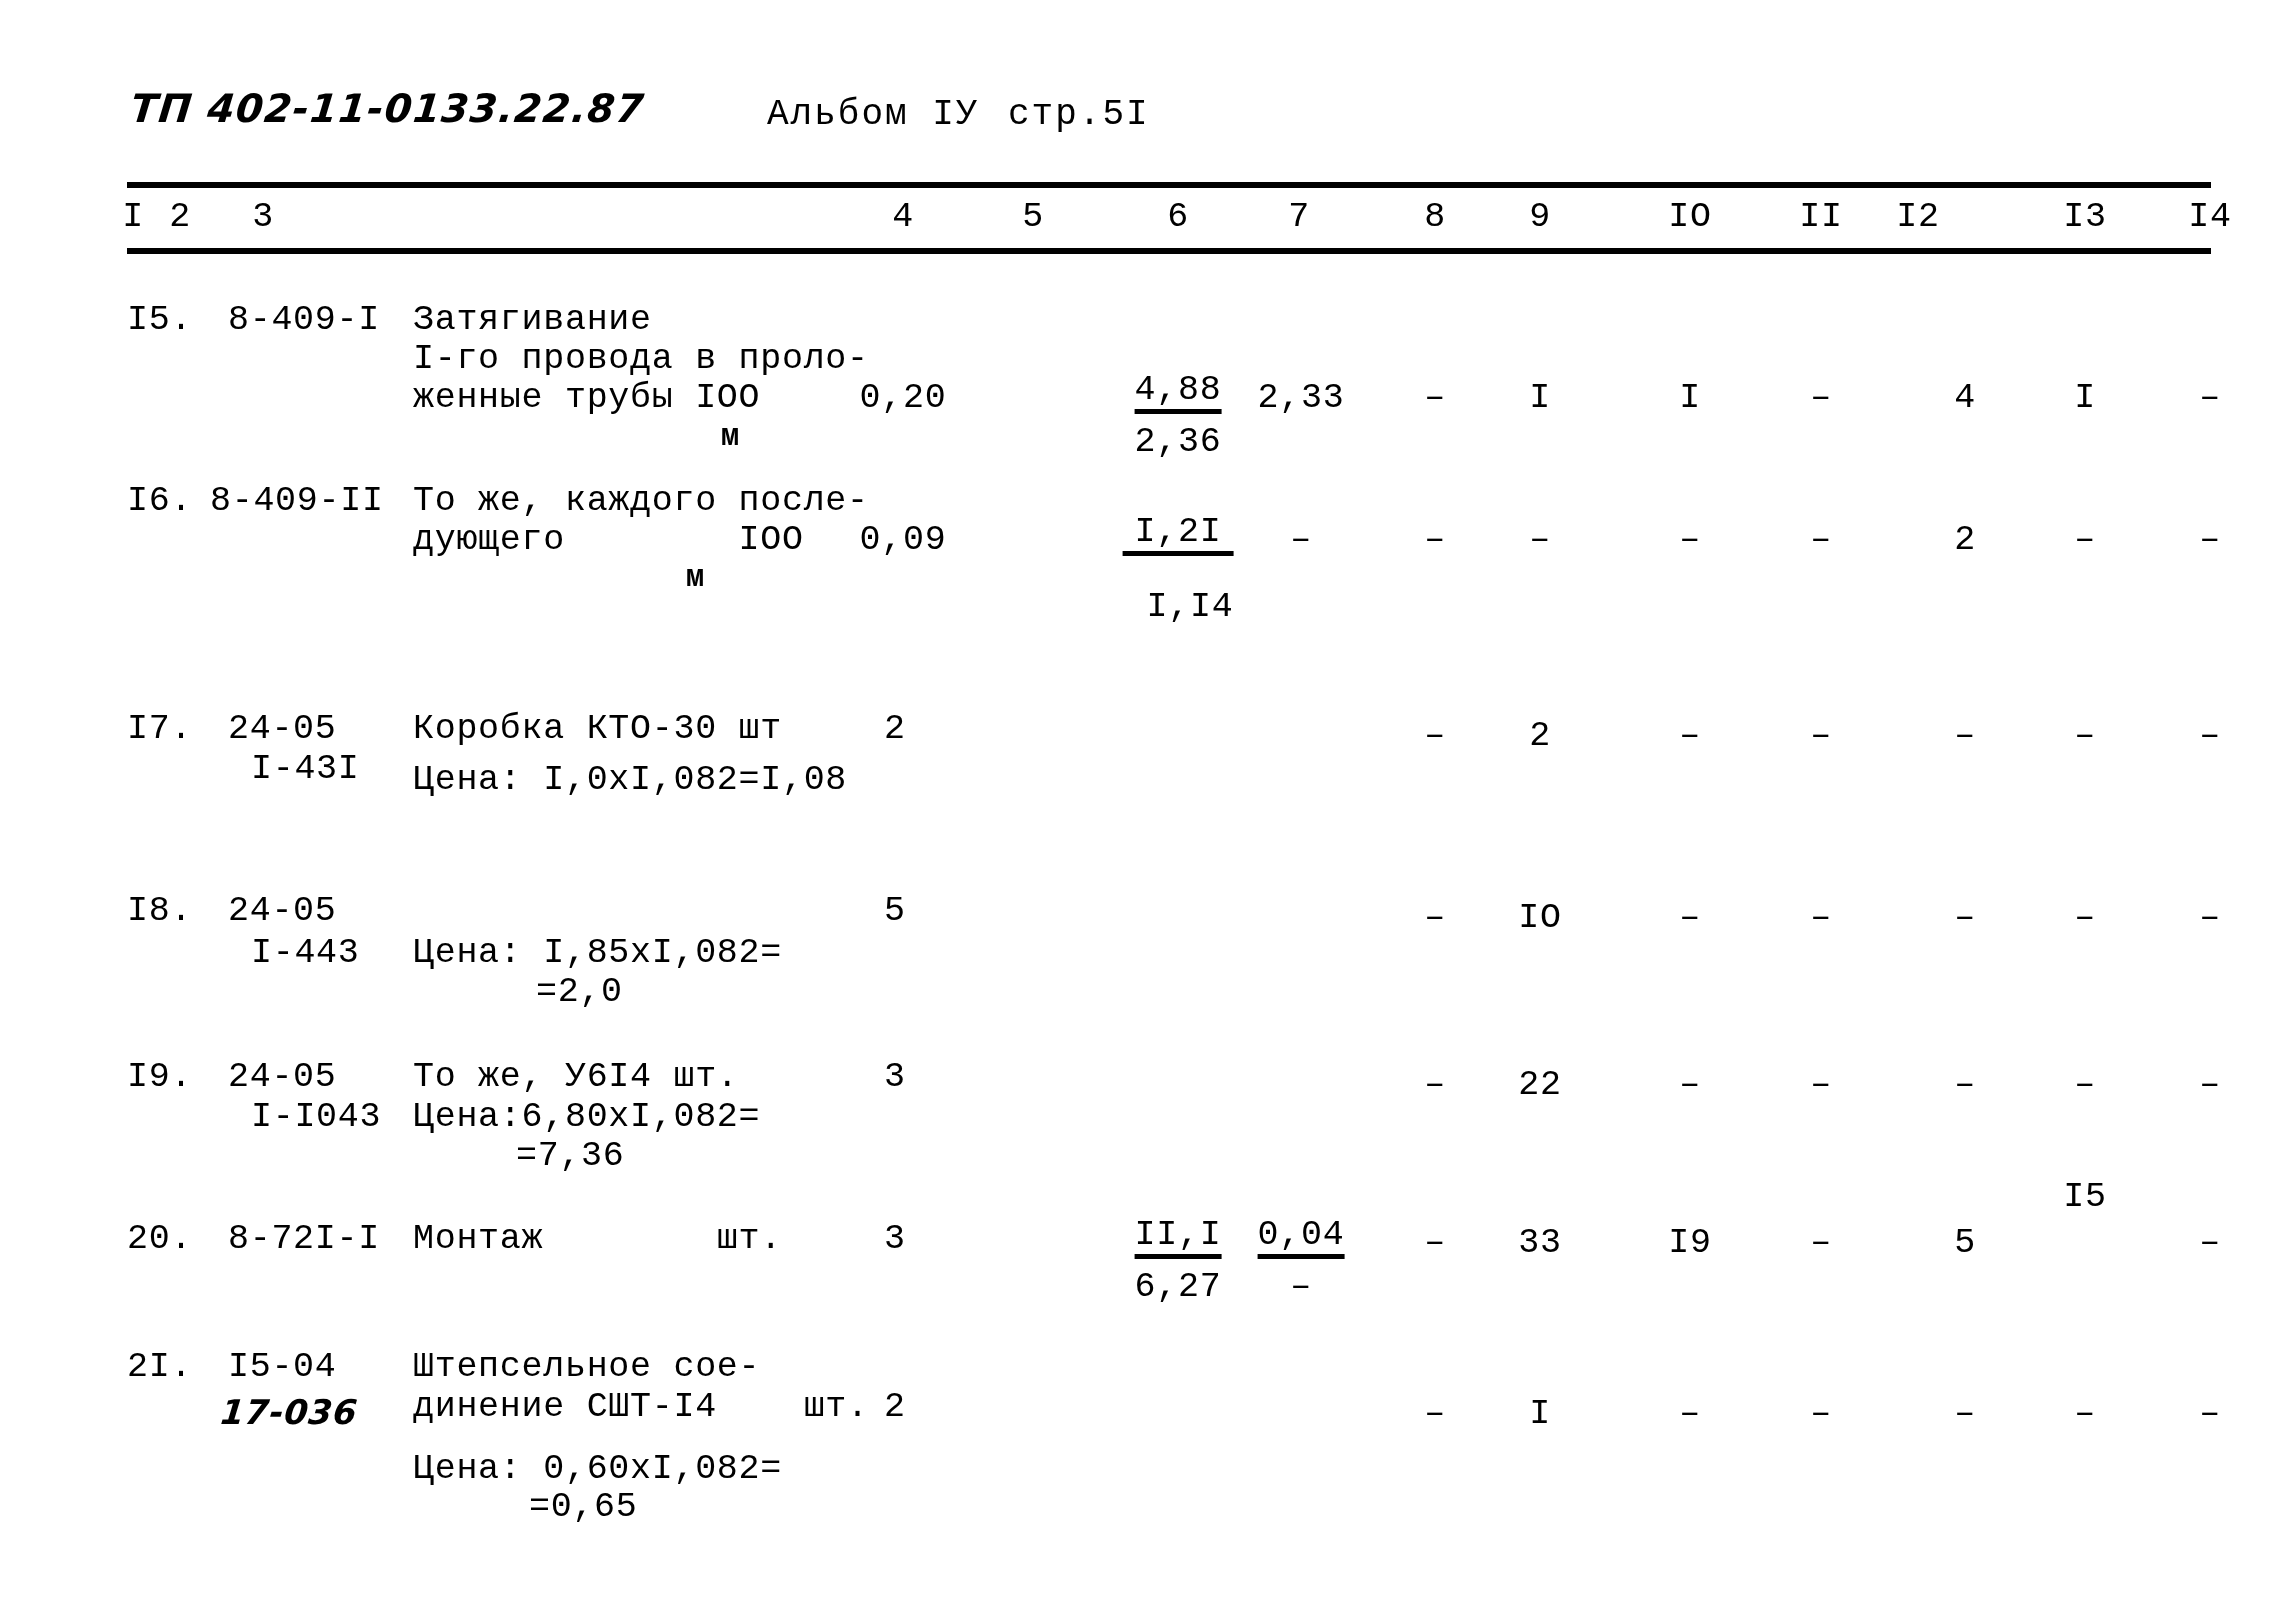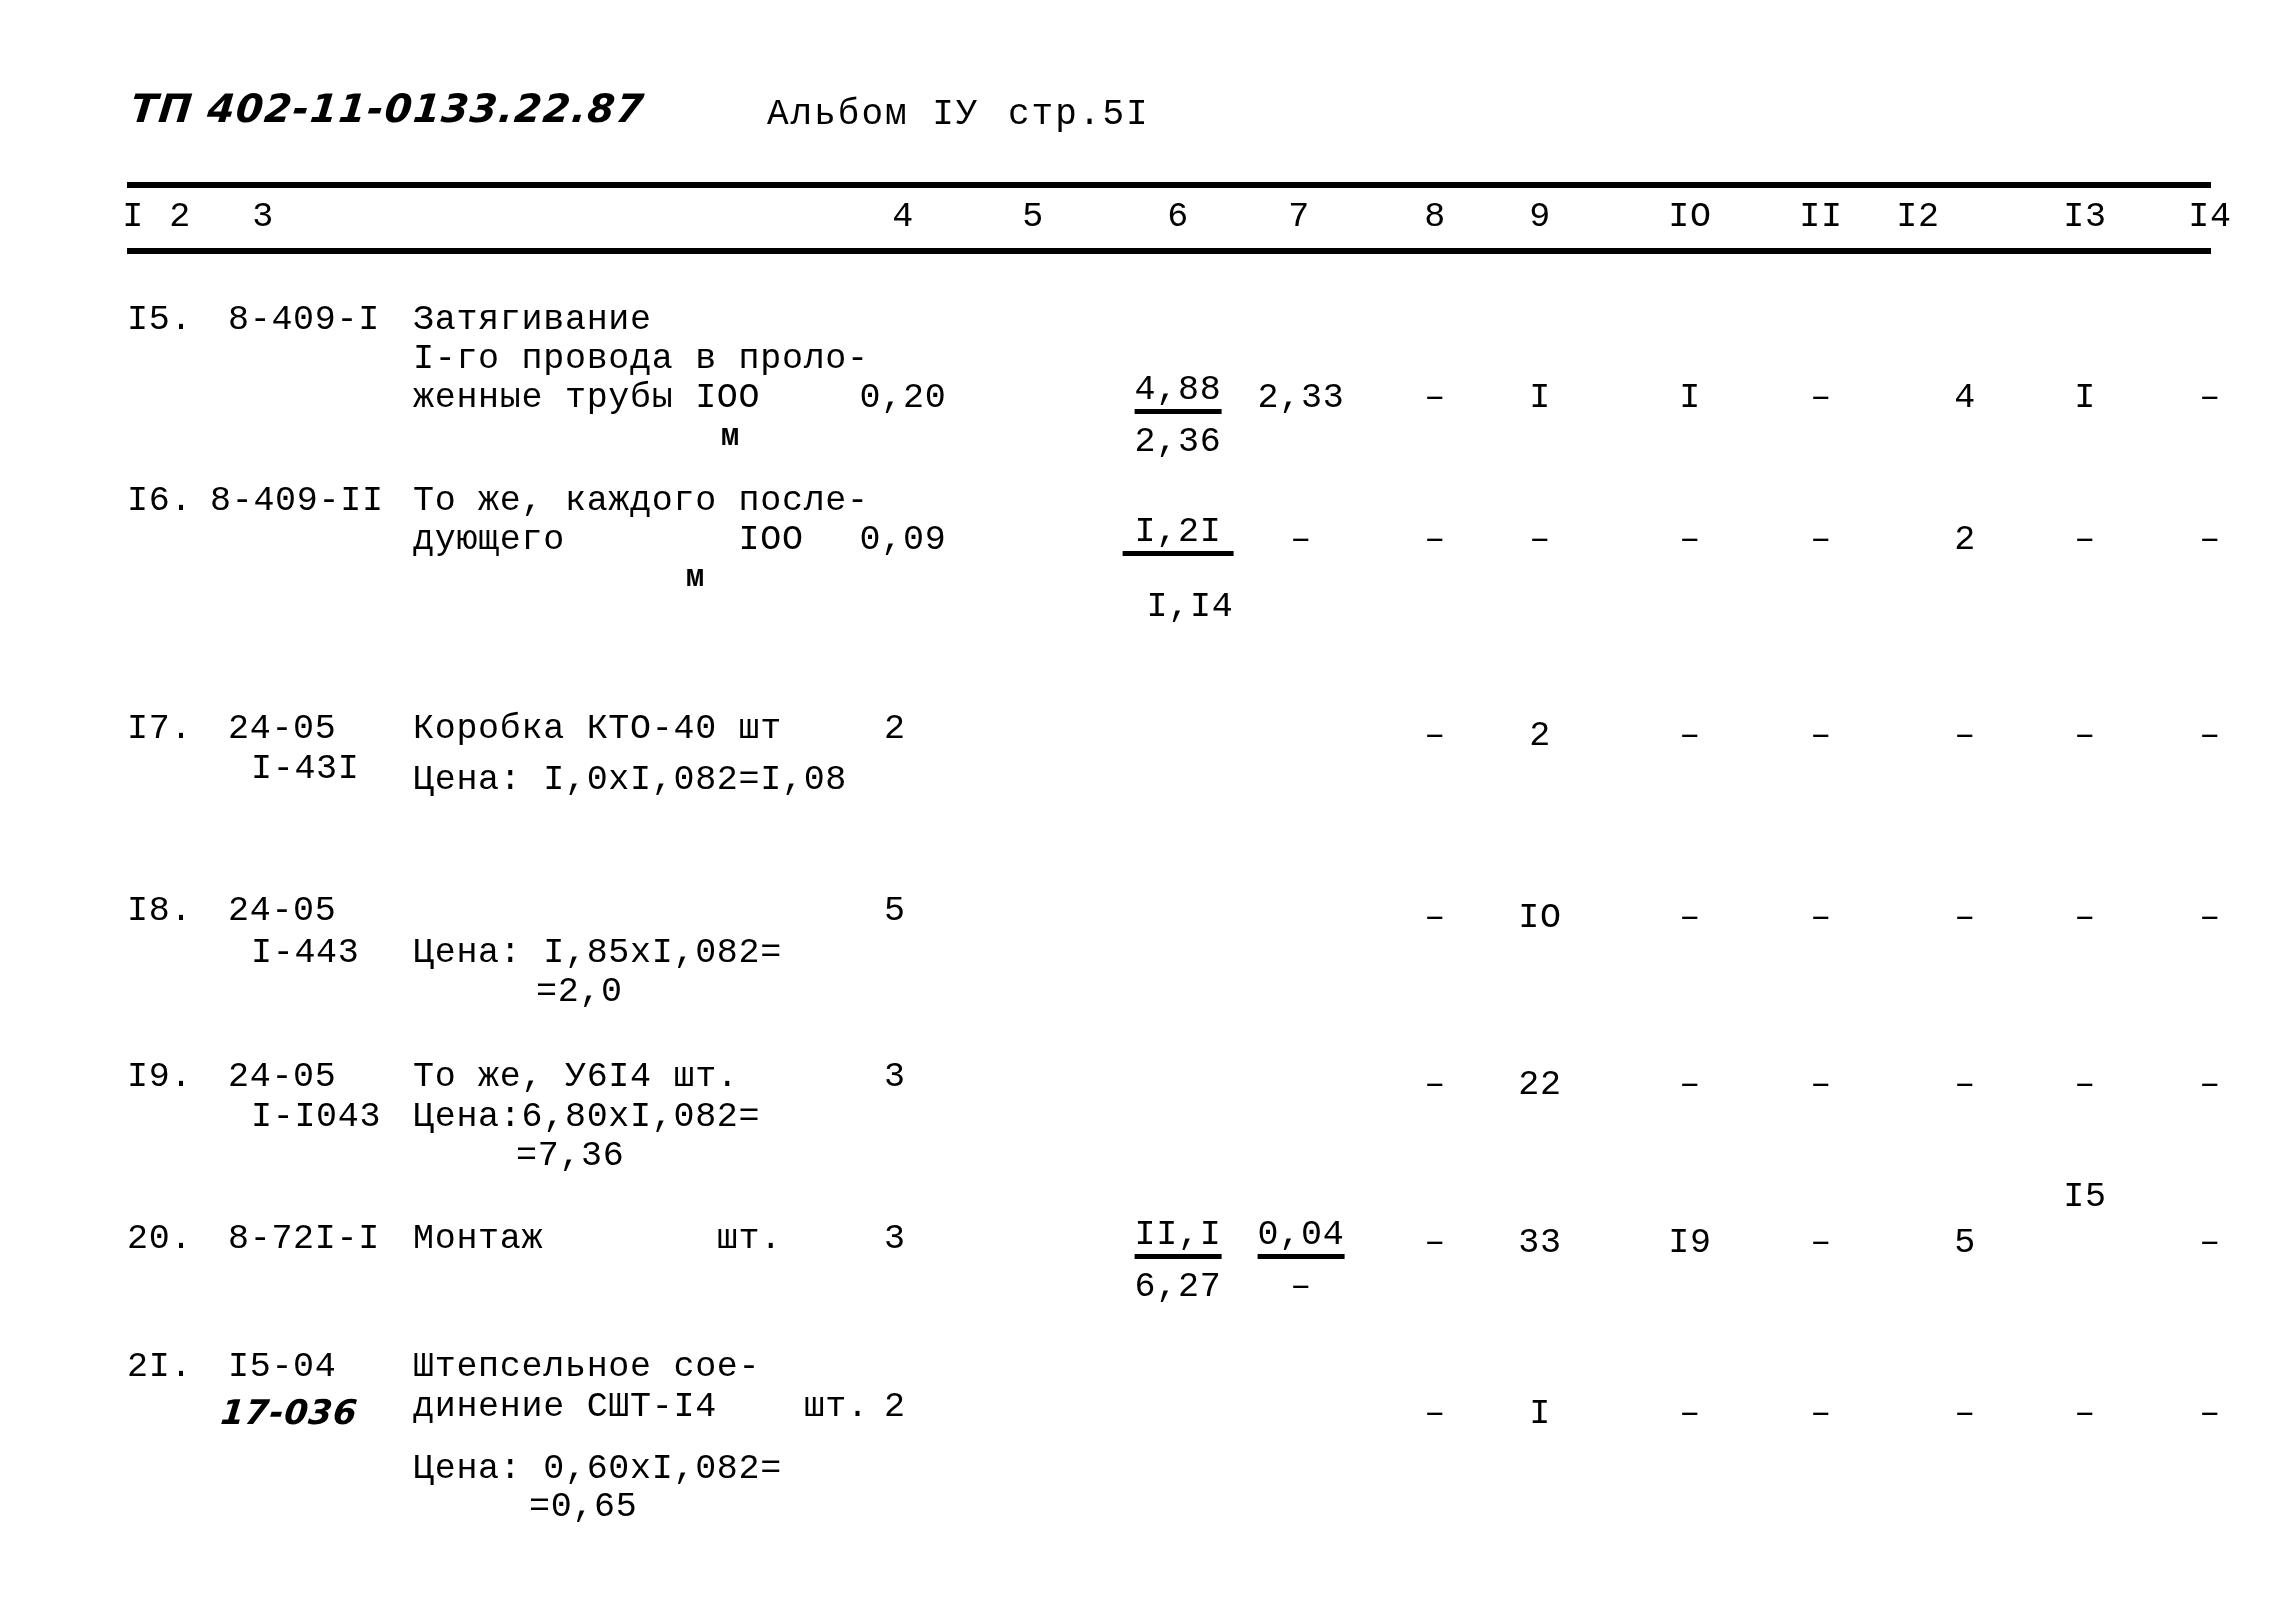--- a/index.html
+++ b/index.html
@@ -185,21 +185,21 @@
   <div class="cell ctr" style="left:1540px;top:520px">–</div>
   <div class="cell ctr" style="left:1690px;top:520px">–</div>
   <div class="cell ctr" style="left:1821px;top:520px">–</div>
   <div class="cell ctr" style="left:1965px;top:520px">2</div>
   <div class="cell ctr" style="left:2085px;top:520px">–</div>
   <div class="cell ctr" style="left:2210px;top:520px">–</div>
 
   <div class="cell" style="left:127px;top:709px">I7.</div>
   <div class="cell" style="left:228px;top:709px">24-05</div>
   <div class="cell" style="left:251px;top:749px">I-43I</div>
-  <div class="cell" style="left:413px;top:709px">Коробка КТО-40 шт</div>
+  <div class="cell" style="left:413px;top:709px">Коробка КТО-30 шт</div>
   <div class="cell" style="left:413px;top:760px">Цена: I,0xI,082=I,08</div>
   <div class="cell" style="left:884px;top:709px">2</div>
   <div class="cell ctr" style="left:1435px;top:716px">–</div>
   <div class="cell ctr" style="left:1540px;top:716px">2</div>
   <div class="cell ctr" style="left:1690px;top:716px">–</div>
   <div class="cell ctr" style="left:1821px;top:716px">–</div>
   <div class="cell ctr" style="left:1965px;top:716px">–</div>
   <div class="cell ctr" style="left:2085px;top:716px">–</div>
   <div class="cell ctr" style="left:2210px;top:716px">–</div>
 

